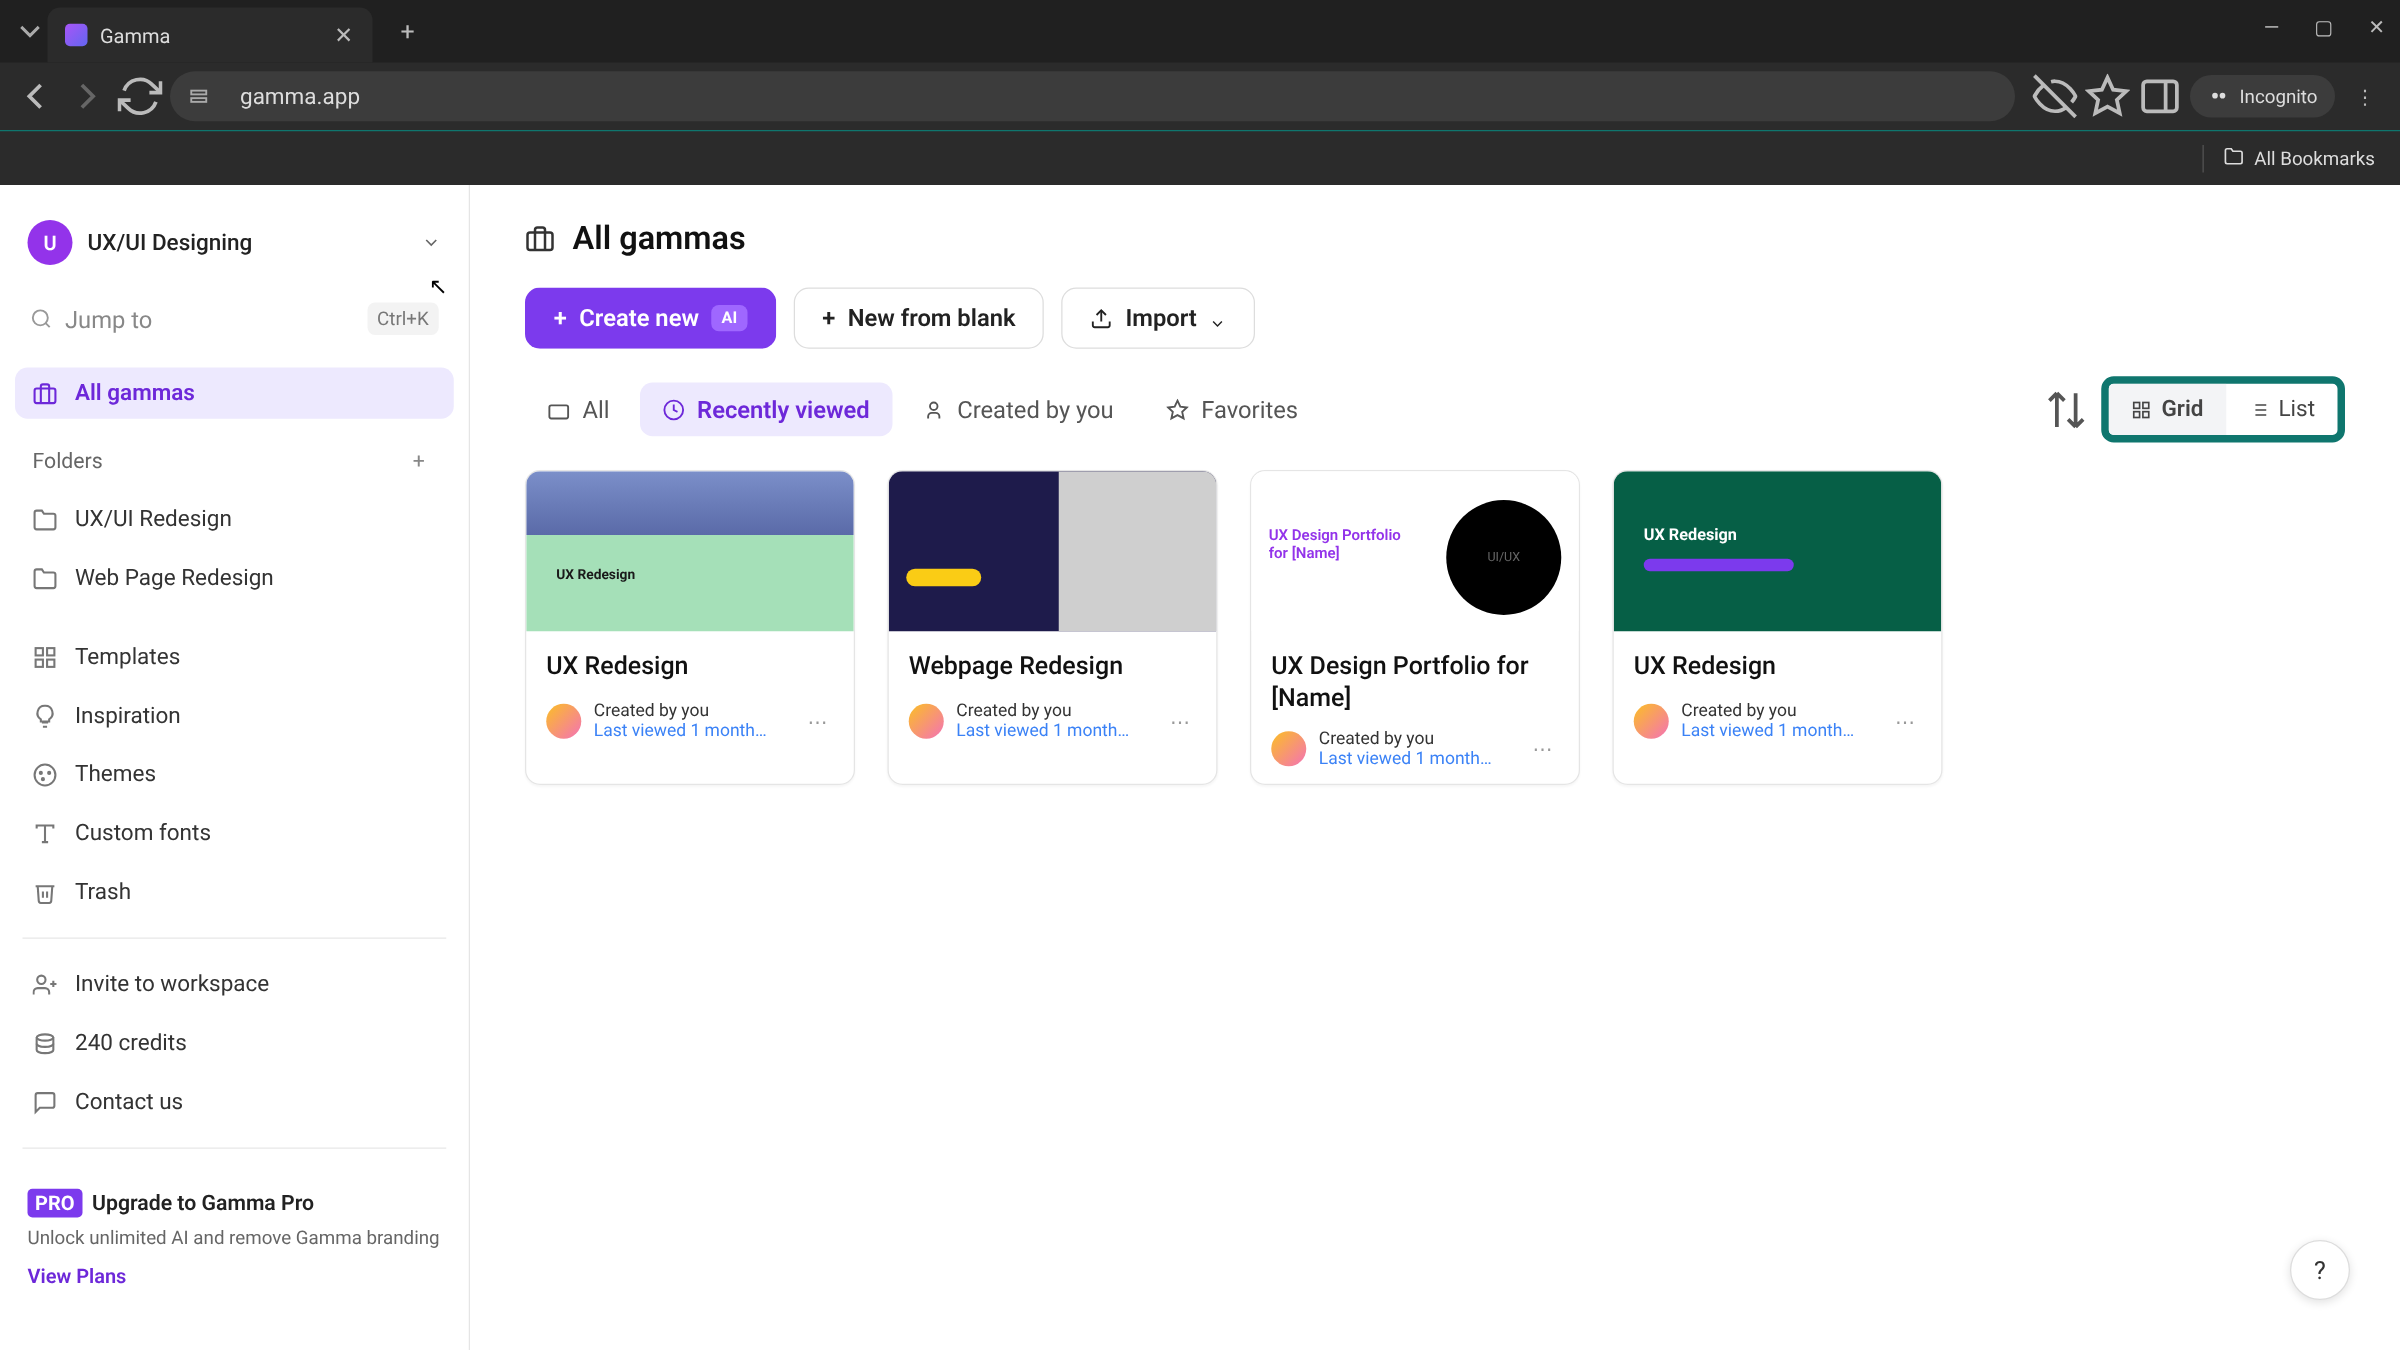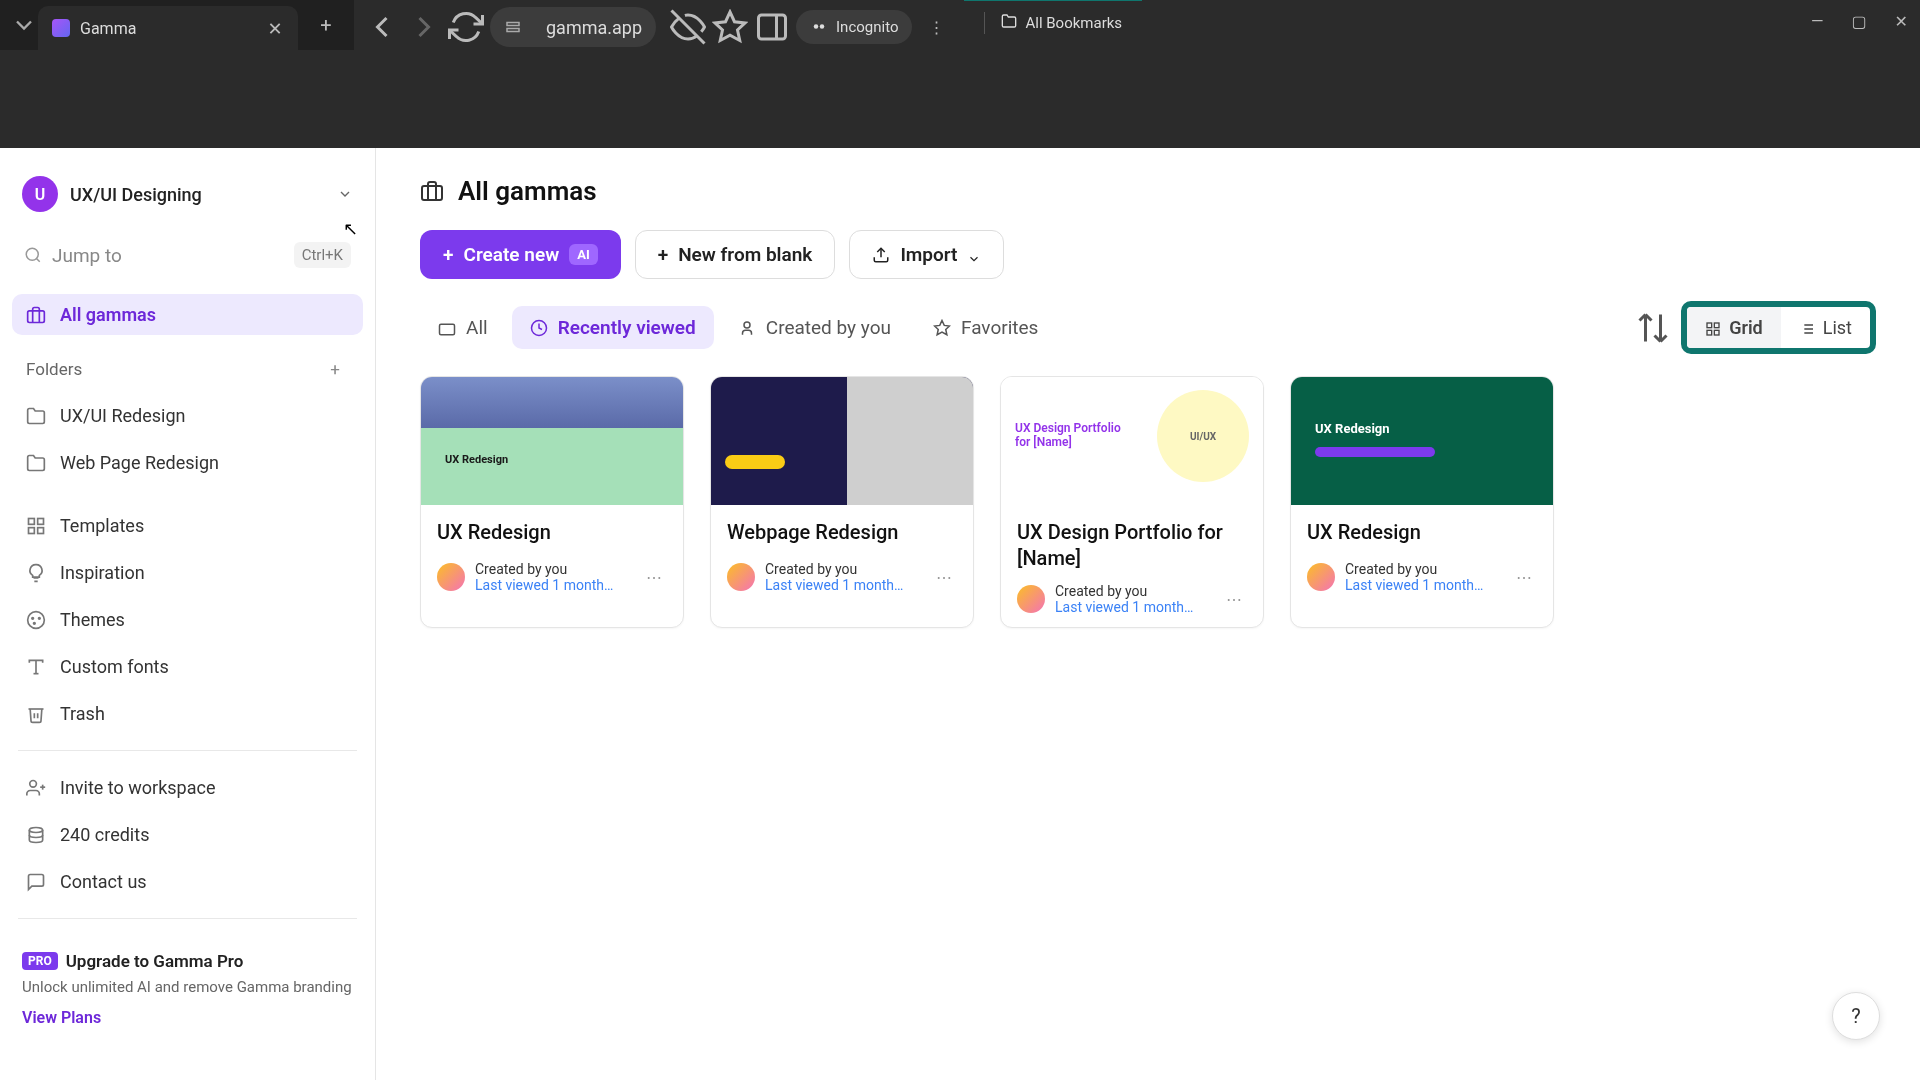--- a/index.html
+++ b/index.html
@@ -1,17 +1,17 @@
 <!DOCTYPE html>
 <html><head>
 <meta charset="utf-8">
 <style>
 *{margin:0;padding:0;box-sizing:border-box;font-family:-apple-system,BlinkMacSystemFont,"Segoe UI",Roboto,sans-serif}
 body{width:1920px;height:1080px;overflow:hidden;background:#fff;transform-origin:top left}
-.browser-chrome{background:#2b2b2b;height:148px;display:flex;flex-direction:row}
+.browser-chrome{background:#2b2b2b;height:148px;display:flex;flex-direction:column}
 .tab-bar{height:50px;display:flex;align-items:center;padding:0 10px;background:#202020}
 .tab-dropdown{width:28px;height:28px;display:flex;align-items:center;justify-content:center;color:#aaa;cursor:pointer;border-radius:4px}
 .tab{display:flex;align-items:center;background:#2b2b2b;border-radius:10px 10px 0 0;padding:0 14px;height:44px;margin-top:6px;gap:10px;min-width:260px;color:#ddd;font-size:16px}
 .tab-favicon{width:18px;height:18px;border-radius:4px;background:linear-gradient(135deg,#a855f7,#6366f1);display:flex;align-items:center;justify-content:center}
 .tab-close{width:18px;height:18px;color:#bbb;cursor:pointer;display:flex;align-items:center;justify-content:center;font-size:18px}
 .new-tab{width:36px;height:36px;margin-left:10px;color:#bbb;display:flex;align-items:center;justify-content:center;font-size:20px;cursor:pointer}
 .addr-bar{height:54px;display:flex;align-items:center;padding:0 10px;gap:6px}
 .nav-btn{width:36px;height:36px;display:flex;align-items:center;justify-content:center;color:#bbb;cursor:pointer;border-radius:18px}
 .nav-btn.disabled{color:#666}
 .url-box{flex:1;background:#3c3c3c;border-radius:22px;height:40px;display:flex;align-items:center;padding:0 14px;gap:24px;color:#ddd;font-size:18px}
@@ -32,21 +32,21 @@
 .search-box .ph{flex:1;color:#888;font-size:19px}
 .kbd{background:#f3f3f3;border-radius:6px;padding:4px 8px;font-size:15px;color:#777}
 .side-item{display:flex;align-items:center;gap:14px;padding:10px 14px;border-radius:10px;font-size:18px;color:#333;cursor:pointer}
 .side-item.active{background:#ede9fe;color:#6d28d9;font-weight:600}
 .side-item .icn{width:20px;height:20px;display:flex;align-items:center;justify-content:center;color:#777}
 .side-item.active .icn{color:#6d28d9}
 .section-label{display:flex;align-items:center;justify-content:space-between;padding:14px 14px 6px 14px;font-size:17px;color:#666}
 .add-btn{width:28px;height:28px;display:flex;align-items:center;justify-content:center;color:#888;cursor:pointer;border-radius:6px}
 .divider{height:1px;background:#e8e8e8;margin:10px 6px}
 .pro-card{margin-top:8px;padding:8px 10px}
-.pro-badge{background:#7c3aed;color:#fff;font-size:12px;font-weight:700;border-radius:4px;padding:2px 6px;margin-right:8px}
+.pro-badge{background:#7c3aed;color:#fff;font-size:16px;font-weight:700;border-radius:4px;padding:2px 6px;margin-right:8px}
 .pro-title{font-size:17px;font-weight:600;color:#222;display:flex;align-items:center}
 .pro-desc{font-size:15px;color:#666;margin:6px 0 10px 0;line-height:1.4}
 .pro-link{color:#6d28d9;font-weight:600;font-size:16px;cursor:pointer}
 
 .main{flex:1;padding:28px 44px;overflow:auto}
 .page-header{display:flex;align-items:center;gap:14px;margin-bottom:24px}
 .page-header h1{font-size:26px;font-weight:600;color:#111}
 .ph-icon{width:24px;height:24px;color:#333}
 .action-row{display:flex;gap:14px;margin-bottom:22px}
 .btn{display:flex;align-items:center;gap:10px;padding:12px 22px;border-radius:12px;font-size:19px;font-weight:600;cursor:pointer;border:1px solid transparent}
@@ -66,21 +66,21 @@
 .grid{display:flex;gap:26px;flex-wrap:wrap}
 .card{width:264px;border:1px solid #e5e5e5;border-radius:12px;overflow:hidden;background:#fff;box-shadow:0 1px 2px rgba(0,0,0,0.04)}
 .thumb{height:128px;display:flex;align-items:center;justify-content:center;font-size:13px;color:#333;position:relative;overflow:hidden}
 .thumb1{background:linear-gradient(180deg,#7b8fc9 0%,#5a6aa8 40%,#a5e0b8 40%,#a5e0b8 100%)}
 .thumb1 .tl{position:absolute;left:24px;top:76px;font-weight:700;font-size:11px;color:#1a1a1a}
 .thumb2{background:#1e1b4b}
 .thumb2 .panel{position:absolute;right:0;top:0;width:48%;height:100%;background:#cfcfcf}
 .thumb2 .bar{position:absolute;left:14px;top:78px;width:60px;height:14px;border-radius:7px;background:#facc15}
 .thumb3{background:#fff}
 .thumb3 .txt{position:absolute;left:14px;top:44px;font-size:12px;color:#9333ea;font-weight:600;width:120px}
-.thumb3 .circle{position:absolute;right:14px;top:13px;width:92px;height:92px;border-radius:50%;background:#fef9c3;display:flex;align-items:center;justify-content:center;font-size:10px;color:#666;font-weight:700}
+.thumb3 .circle{position:absolute;right:14px;top:23px;width:92px;height:92px;border-radius:50%;background:#000000;display:flex;align-items:center;justify-content:center;font-size:10px;color:#666;font-weight:400}
 .thumb4{background:#065f46}
 .thumb4 .tlw{position:absolute;left:24px;top:44px;font-size:13px;color:#fff;font-weight:700}
 .thumb4 .sub{position:absolute;left:24px;top:70px;width:120px;height:10px;border-radius:5px;background:#7c3aed}
 .card-body{padding:14px 16px 12px 16px;min-height:100px;display:flex;flex-direction:column}
 .card-title{font-size:20px;color:#111;font-weight:500;line-height:1.3;flex:1}
 .card-meta{display:flex;align-items:center;gap:10px;margin-top:12px}
 .avatar{width:28px;height:28px;border-radius:14px;background:linear-gradient(135deg,#fbbf24,#f472b6)}
 .meta-text{flex:1;display:flex;flex-direction:column;font-size:14px}
 .meta-text .l1{color:#333}
 .meta-text .l2{color:#3b82f6}

